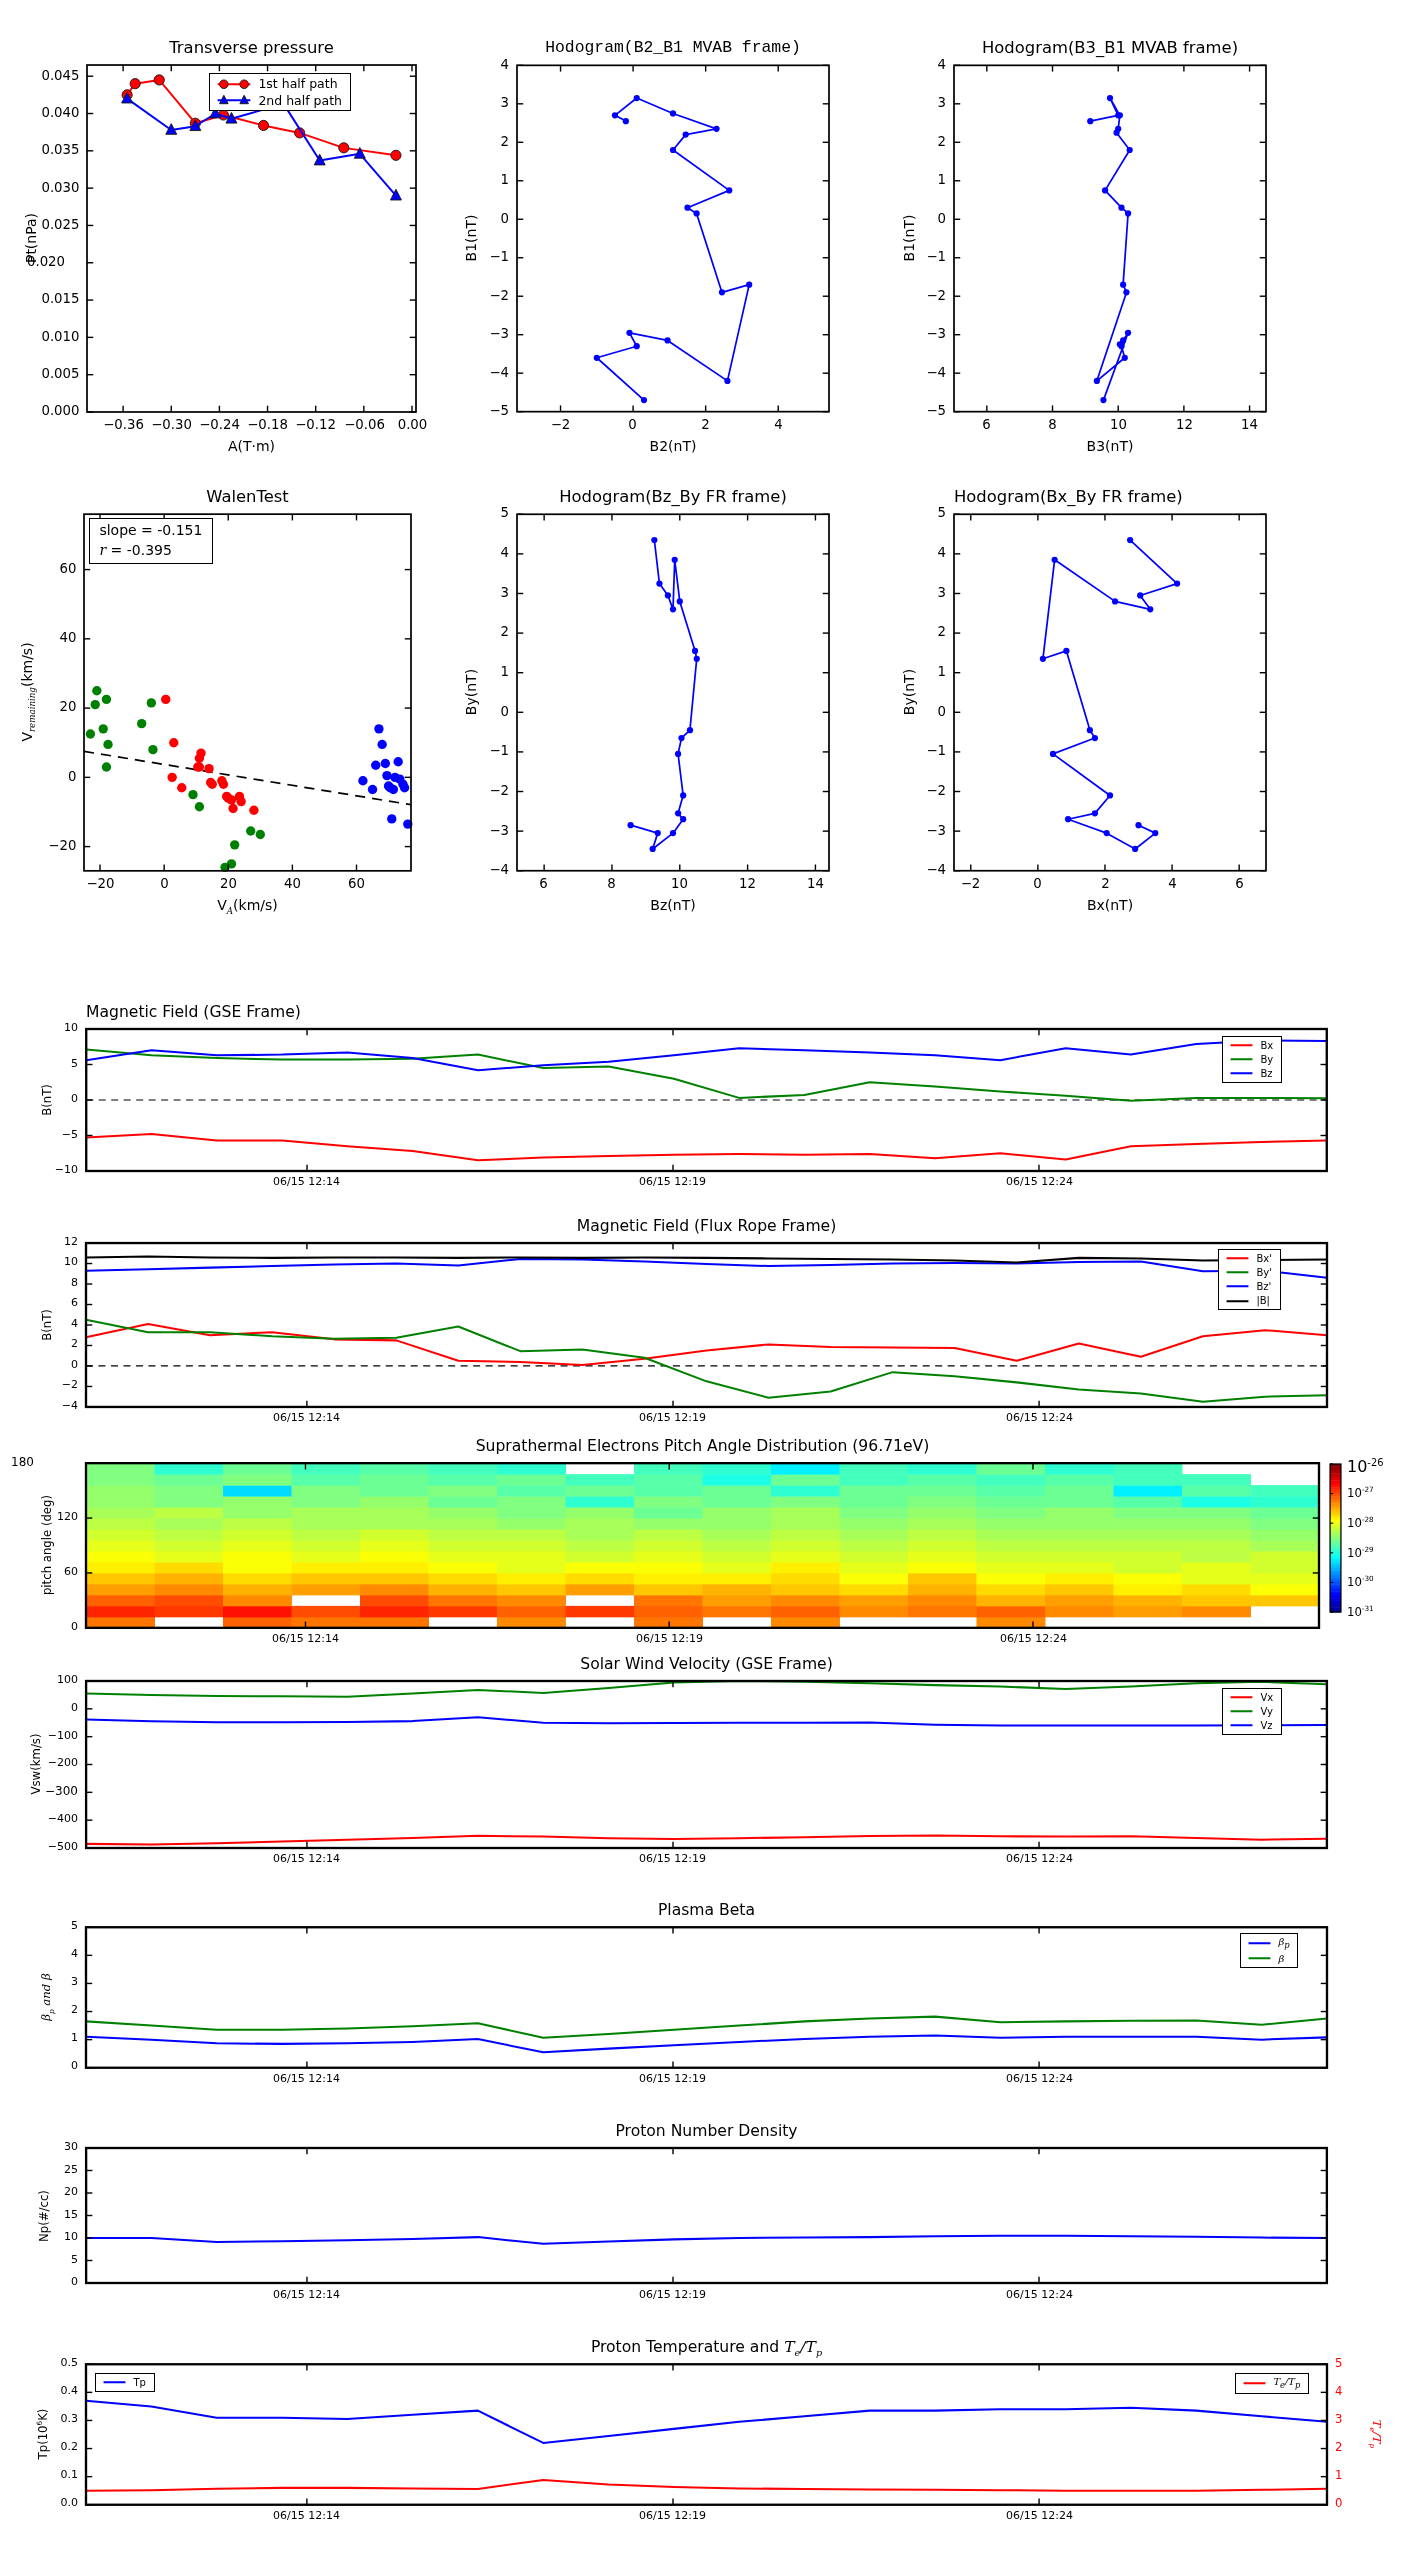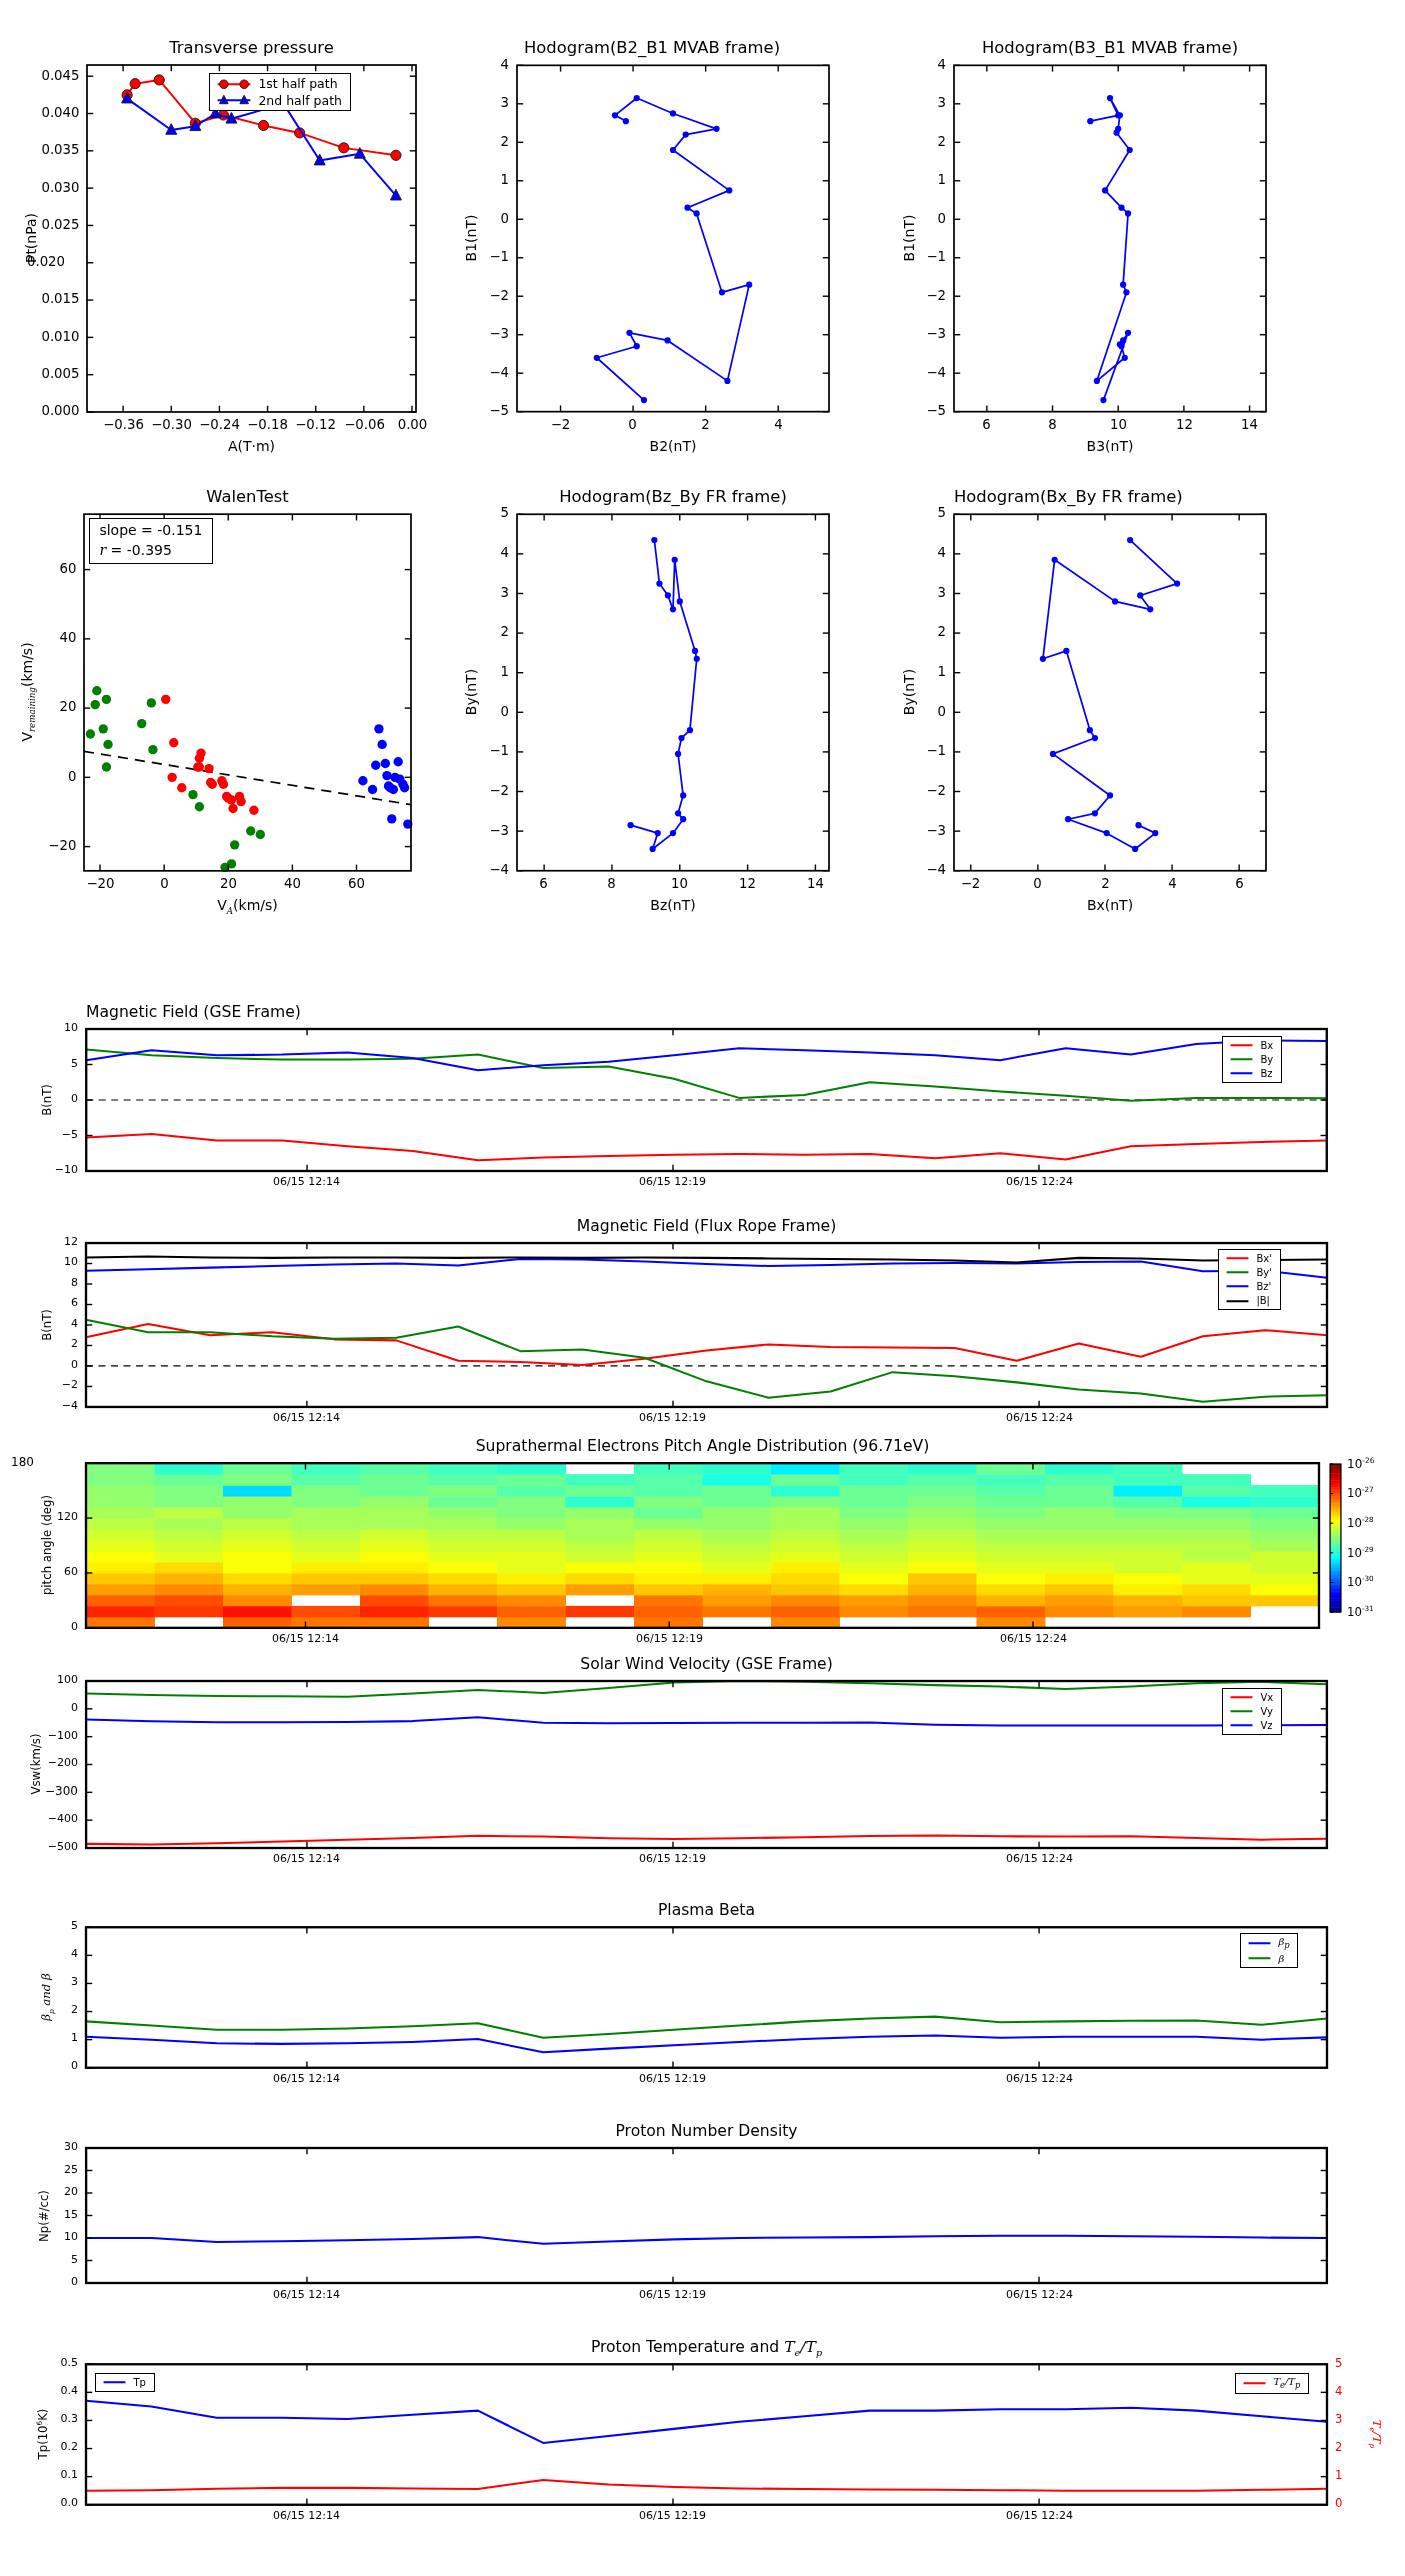--- a/index.html
+++ b/index.html
@@ -178,21 +178,21 @@
     <div class="lbl" style="left: 442px; top: 403px; width: 67px; text-align: right; font-size: 13.3px;">−5</div>
     <div class="lbl" style="left: 442px; top: 365px; width: 67px; text-align: right; font-size: 13.3px;">−4</div>
     <div class="lbl" style="left: 442px; top: 326px; width: 67px; text-align: right; font-size: 13.3px;">−3</div>
     <div class="lbl" style="left: 442px; top: 288px; width: 67px; text-align: right; font-size: 13.3px;">−2</div>
     <div class="lbl" style="left: 442px; top: 249px; width: 67px; text-align: right; font-size: 13.3px;">−1</div>
     <div class="lbl" style="left: 442px; top: 211px; width: 67px; text-align: right; font-size: 13.3px;">0</div>
     <div class="lbl" style="left: 442px; top: 172px; width: 67px; text-align: right; font-size: 13.3px;">1</div>
     <div class="lbl" style="left: 442px; top: 134px; width: 67px; text-align: right; font-size: 13.3px;">2</div>
     <div class="lbl" style="left: 442px; top: 95px; width: 67px; text-align: right; font-size: 13.3px;">3</div>
     <div class="lbl" style="left: 442px; top: 57px; width: 67px; text-align: right; font-size: 13.3px;">4</div>
-    <div class="lbl" style="left: 496px; top: 39px; width: 312px; text-align: center; font-size: 16.4px;">Hodogram(B2_B1 MVAB frame)</div>
+    <div class="lbl" style="left: 517px; top: 39px; width: 312px; text-align: center; font-size: 16.4px; font-family: Liberation Mono, monospace;">Hodogram(B2_B1 MVAB frame)</div>
     <div class="lbl" style="left: 517px; top: 438px; width: 312px; text-align: center; font-size: 14px;">B2(nT)</div>
     <div class="lbl" style="left: 471px; top: 238px; transform: translate(-50%, -50%) rotate(-90deg); font-size: 14px;">B1(nT)</div>
     <svg width="312" height="347" style="position: absolute; left: 954px; top: 65px; overflow: visible;" viewBox="0 0 400 444">
       <g>
         <polyline points="174.7,71.5 210.5,64.1 200.0,41.9 212.6,64.1 210.5,81.4 208.4,86.3 225.3,108.5 193.7,160.3 214.7,182.5 223.2,189.9 216.8,281.2 221.1,291.1 183.2,404.5 218.9,374.9 214.7,360.1 212.6,357.7 216.8,352.7 223.2,342.9 191.6,429.2" fill="none" stroke="#0000ff" stroke-width="2.2" stroke-linejoin="round" stroke-linecap="round"></polyline>
         <circle cx="174.73684210526318" cy="71.5333333333333" r="4" fill="#0000ff" stroke="none" stroke-width="0"></circle>
         <circle cx="210.52631578947367" cy="64.13333333333333" r="4" fill="#0000ff" stroke="none" stroke-width="0"></circle>
         <circle cx="200" cy="41.93333333333334" r="4" fill="#0000ff" stroke="none" stroke-width="0"></circle>
         <circle cx="212.63157894736847" cy="64.13333333333333" r="4" fill="#0000ff" stroke="none" stroke-width="0"></circle>
         <circle cx="210.52631578947367" cy="81.40000000000003" r="4" fill="#0000ff" stroke="none" stroke-width="0"></circle>
@@ -987,21 +987,21 @@
       <rect x="0" y="184.0625" width="14" height="3.56875" fill="rgb(0,0,159)"></rect>
       <rect x="0" y="187.03125" width="14" height="3.56875" fill="rgb(0,0,143)"></rect>
       <rect x="0" y="0" width="14" height="190" fill="none" stroke="#000" stroke-width="1.6"></rect>
       <line x1="0" y1="0" x2="4" y2="0" stroke="#000" stroke-width="1.4"></line>
       <line x1="0" y1="38" x2="4" y2="38" stroke="#000" stroke-width="1.4"></line>
       <line x1="0" y1="76" x2="4" y2="76" stroke="#000" stroke-width="1.4"></line>
       <line x1="0" y1="114" x2="4" y2="114" stroke="#000" stroke-width="1.4"></line>
       <line x1="0" y1="152" x2="4" y2="152" stroke="#000" stroke-width="1.4"></line>
       <line x1="0" y1="190" x2="4" y2="190" stroke="#000" stroke-width="1.4"></line>
     </svg>
-    <div class="lbl" style="left: 1347px; top: 1457px; font-size: 12px;">10<sup>-26</sup></div>
+    <div class="lbl" style="left: 1347px; top: 1457px; font-size: 16px;">10<sup>-26</sup></div>
     <div class="lbl" style="left: 1347px; top: 1486px; font-size: 11.7px;">10<sup>-27</sup></div>
     <div class="lbl" style="left: 1347px; top: 1516px; font-size: 11.7px;">10<sup>-28</sup></div>
     <div class="lbl" style="left: 1347px; top: 1546px; font-size: 11.7px;">10<sup>-29</sup></div>
     <div class="lbl" style="left: 1347px; top: 1575px; font-size: 11.7px;">10<sup>-30</sup></div>
     <div class="lbl" style="left: 1347px; top: 1605px; font-size: 11.7px;">10<sup>-31</sup></div>
     <svg width="1241" height="167" style="position: absolute; left: 86px; top: 1681px; overflow: visible;" viewBox="0 0 1590 214">
       <g>
         <polyline points="0.0,208.7 83.7,209.4 167.4,207.9 251.1,205.8 334.7,203.3 418.4,201.2 502.1,198.3 585.8,199.4 669.5,201.5 753.2,202.6 836.8,201.5 920.5,200.1 1004.2,198.7 1087.9,197.9 1171.6,199.0 1255.3,199.4 1338.9,199.0 1422.6,201.2 1506.3,203.3 1590.0,202.2" fill="none" stroke="#ff0000" stroke-width="2.6" stroke-linejoin="round" stroke-linecap="round"></polyline>
       </g>
       <g>

